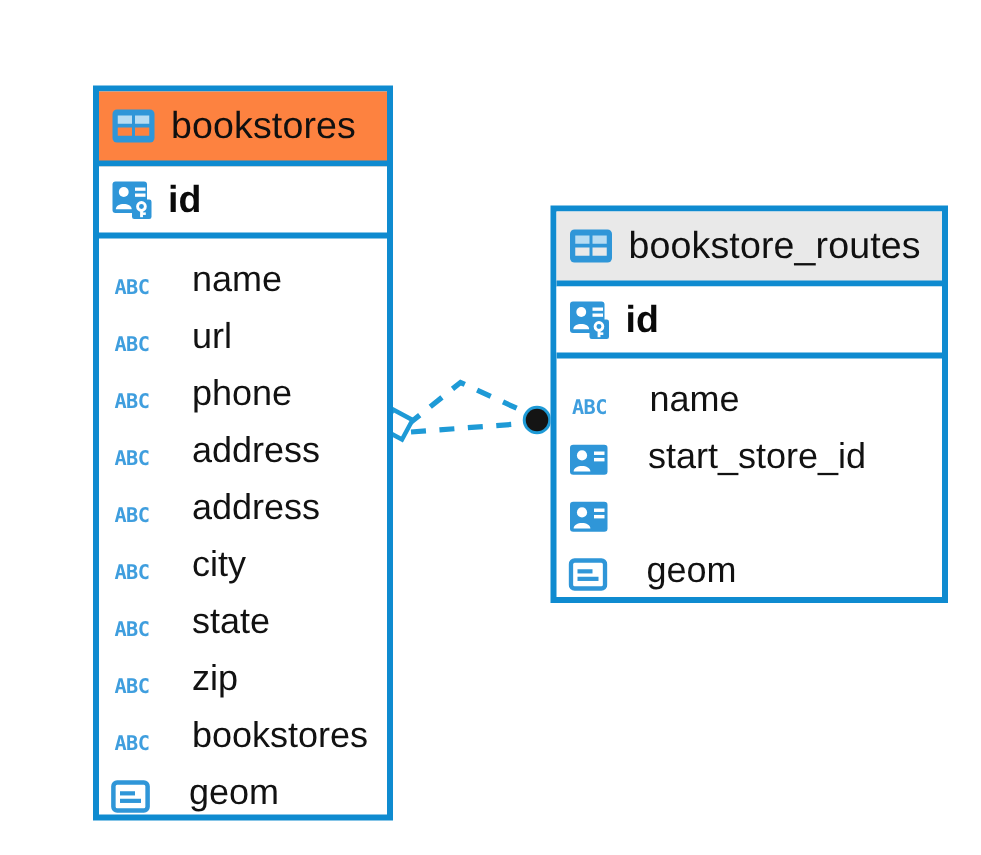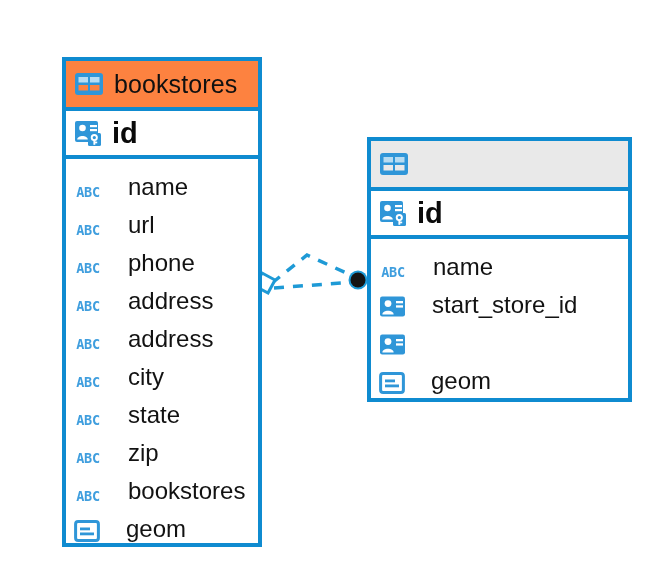--- a/index.html
+++ b/index.html
@@ -61,21 +61,21 @@
   .entity-header.orange { background: #fd8240; }
   .entity-header.gray   { background: #e9e9e9; }
 
   .pk-row {
     box-sizing: border-box;
     display: flex;
     align-items: center;
     height: 48px;
     padding: 0 8px;
     border-bottom: 4px solid #0f8bd0;
-    font-size: 29px;
+    font-size: 25px;
     font-weight: bold;
     color: #0a0a0a;
     background: #ffffff;
     white-space: nowrap;
   }
 
   .fields {
     padding: 4px 8px 0 8px;
   }
 
@@ -267,20 +267,21 @@
     <div class="entity-header gray">
       <span class="icon icon-table">
         <svg viewBox="0 0 30 24" width="30" height="24">
           <rect x="1" y="1" width="28" height="22" rx="3" ry="3" fill="#2f96d8"></rect>
           <rect x="4.5" y="5" width="9.5" height="5.5" fill="#b7dcf2"></rect>
           <rect x="16" y="5" width="9.5" height="5.5" fill="#b7dcf2"></rect>
           <rect x="4.5" y="13" width="9.5" height="5.5" fill="#e9e9e9"></rect>
           <rect x="16" y="13" width="9.5" height="5.5" fill="#e9e9e9"></rect>
         </svg>
       </span>
+      <span class="header-label">bookstore_routes</span>
     </div>
 
     <div class="pk-row">
       <span class="icon icon-pk">
         <svg viewBox="0 0 30 30" width="30" height="30">
           <rect x="1" y="3" width="23" height="21" rx="2" ry="2" fill="#2f96d8"></rect>
           <circle cx="8.5" cy="10" r="3.3" fill="#ffffff"></circle>
           <path d="M 3.2 21.5 C 3.2 16.8 13.8 16.8 13.8 21.5 Z" fill="#ffffff"></path>
           <rect x="16" y="7" width="7" height="2.2" fill="#ffffff"></rect>
           <rect x="16" y="11" width="7" height="2.2" fill="#ffffff"></rect>

